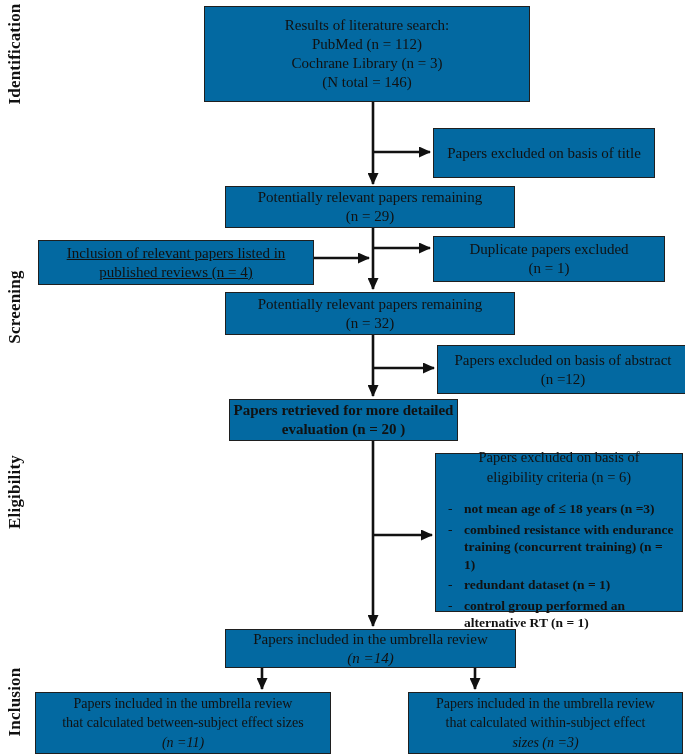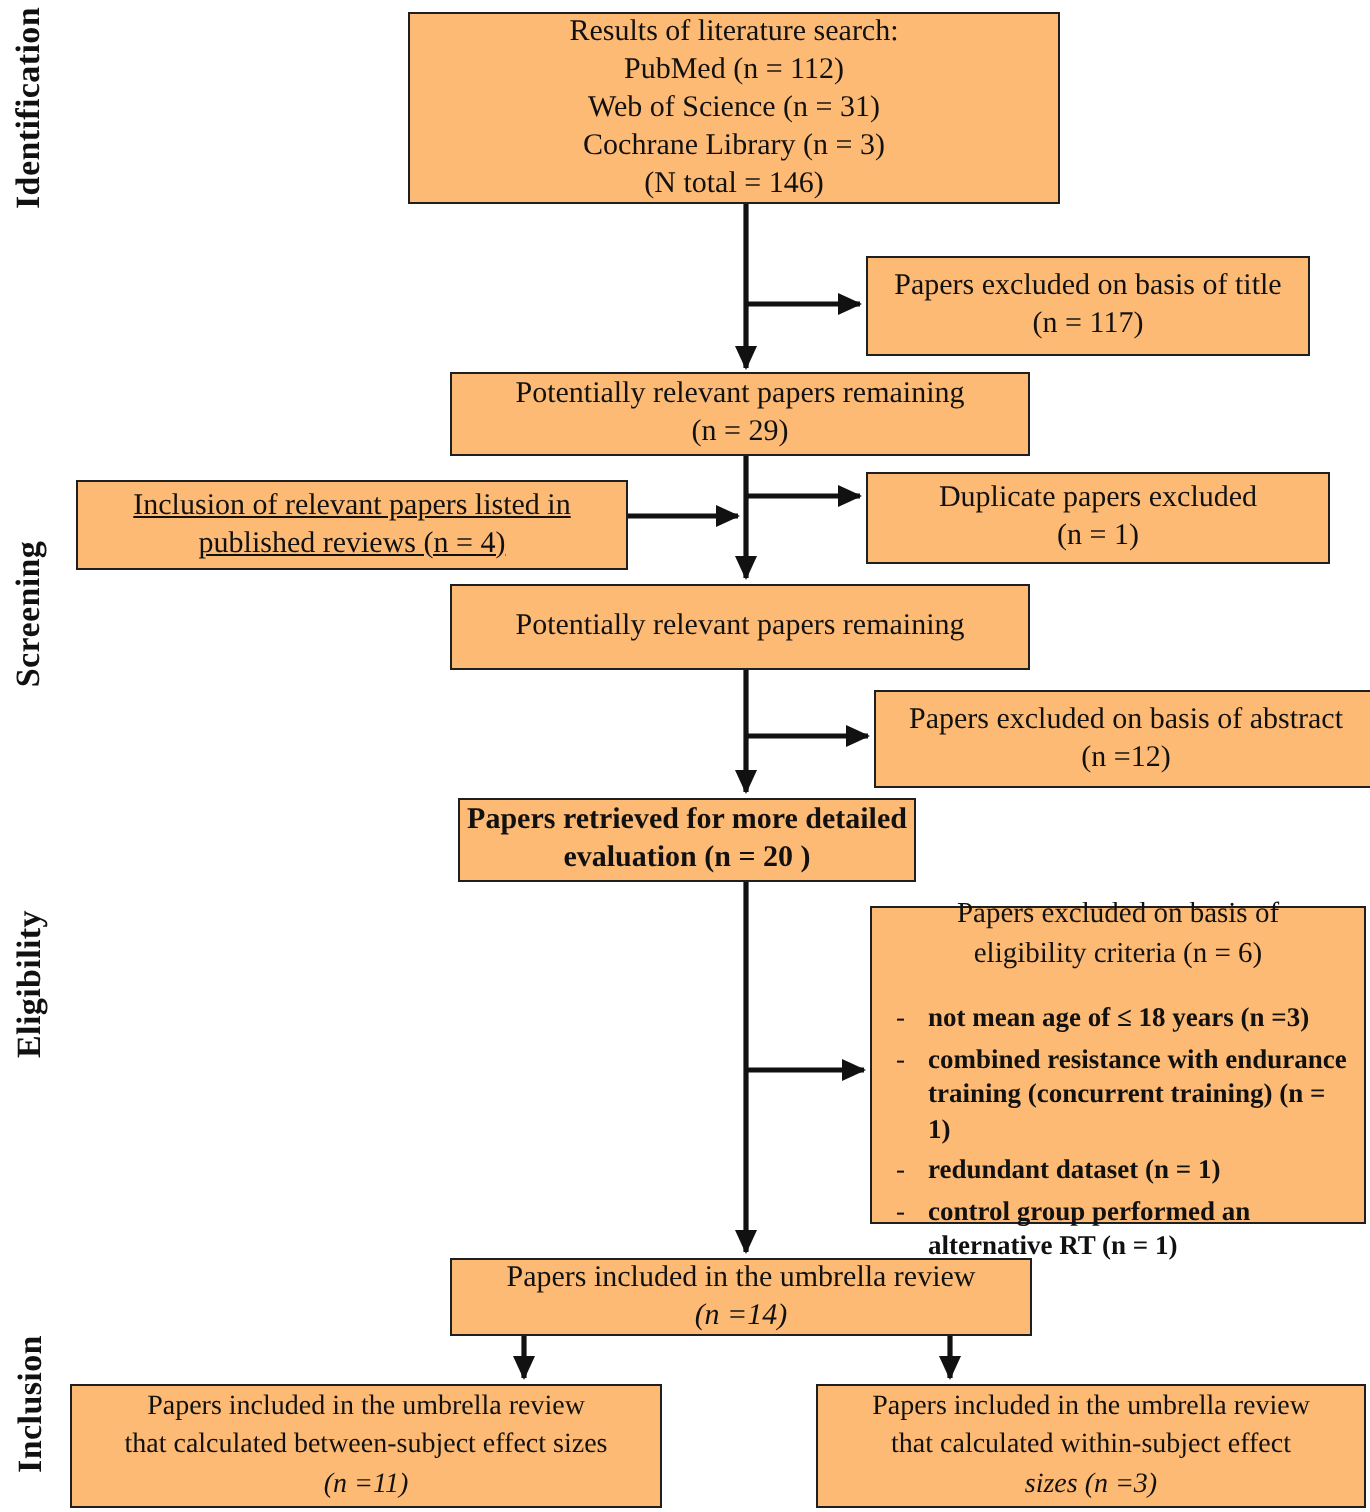--- a/index.html
+++ b/index.html
@@ -13,21 +13,21 @@
     overflow: hidden;
   }
   svg.connectors {
     position: absolute;
     left: 0; top: 0;
     width: 685px; height: 756px;
   }
   .box {
     position: absolute;
     border: 1.6px solid #1f1f1f;
-    background: #fdba74;
+    background: #0369a1;
     box-sizing: border-box;
     display: flex;
     flex-direction: column;
     justify-content: center;
     align-items: center;
     text-align: center;
     font-size: 15px;
     line-height: 19px;
   }
   .box .bline { width: 100%; }
@@ -106,47 +106,46 @@
   <div class="stage" style="top:451px;height:82px;">
     <span>Eligibility</span>
   </div>
   <div class="stage" style="top:662px;height:80px;">
     <span>Inclusion</span>
   </div>
 
   <div class="box" style="left:204px;top:6px;width:326px;height:96px;">
     <div class="bline">Results of literature search:</div>
     <div class="bline">PubMed (n = 112)</div>
-    <div class="bline">Web of Science (n = 31)</div>
     <div class="bline">Cochrane Library (n = 3)</div>
     <div class="bline">(N total = 146)</div>
   </div>
 
   <div class="box" style="left:433px;top:128px;width:222px;height:50px;">
     <div class="bline">Papers excluded on basis of title</div>
-    <div class="bline">(n = 117)</div>
   </div>
 
   <div class="box" style="left:225px;top:186px;width:290px;height:42px;">
     <div class="bline">Potentially relevant papers remaining</div>
     <div class="bline">(n = 29)</div>
   </div>
 
   <div class="box" style="left:38px;top:240px;width:276px;height:45px;text-decoration:underline;">
     <div class="bline">Inclusion of relevant papers listed in</div>
     <div class="bline">published reviews (n = 4)</div>
   </div>
 
   <div class="box" style="left:433px;top:236px;width:232px;height:46px;">
     <div class="bline">Duplicate papers excluded</div>
     <div class="bline">(n = 1)</div>
   </div>
 
   <div class="box" style="left:225px;top:292px;width:290px;height:43px;">
     <div class="bline">Potentially relevant papers remaining</div>
+    <div class="bline">(n = 32)</div>
   </div>
 
   <div class="box" style="left:437px;top:345px;width:252px;height:49px;">
     <div class="bline">Papers excluded on basis of abstract</div>
     <div class="bline">(n =12)</div>
   </div>
 
   <div class="box" style="left:229px;top:399px;width:229px;height:42px;font-weight:bold;">
     <div class="bline">Papers retrieved for more detailed</div>
     <div class="bline">evaluation (n = 20 )</div>

